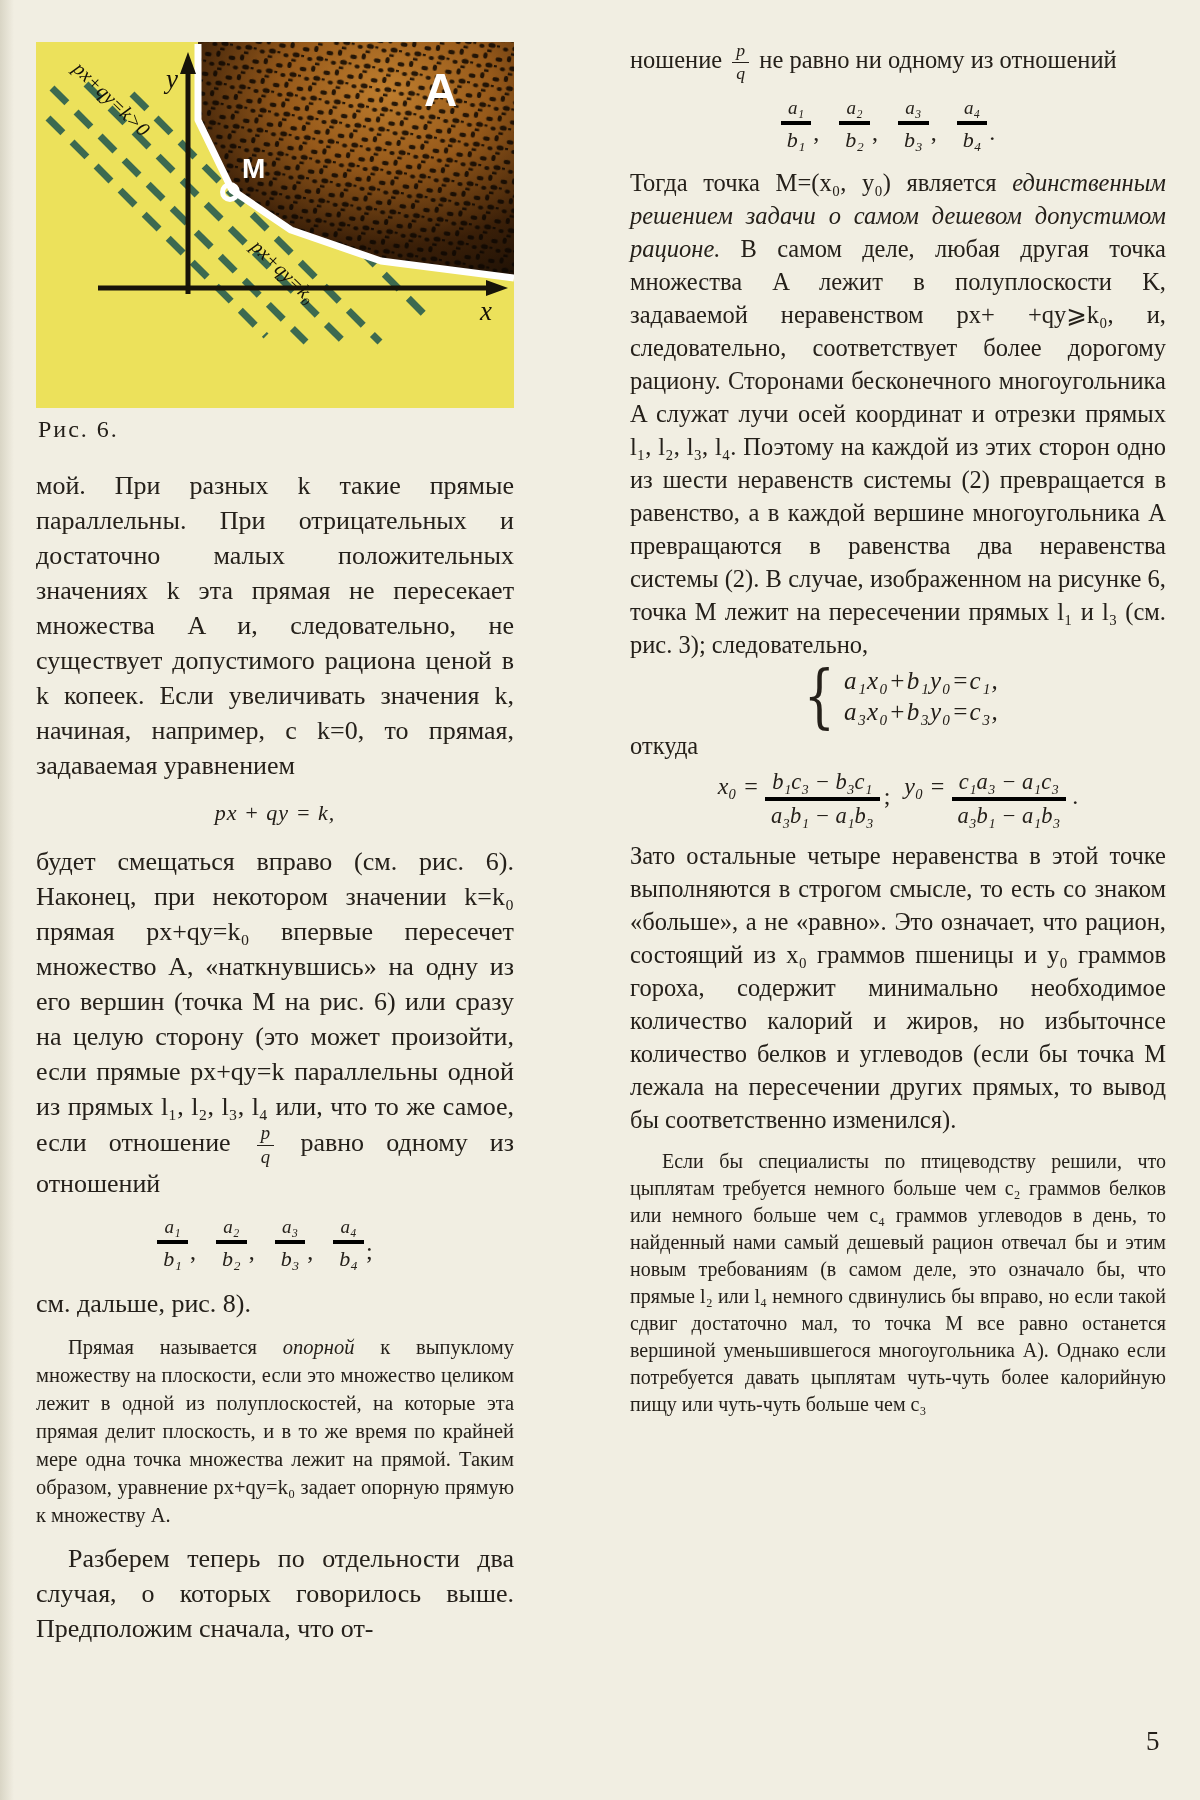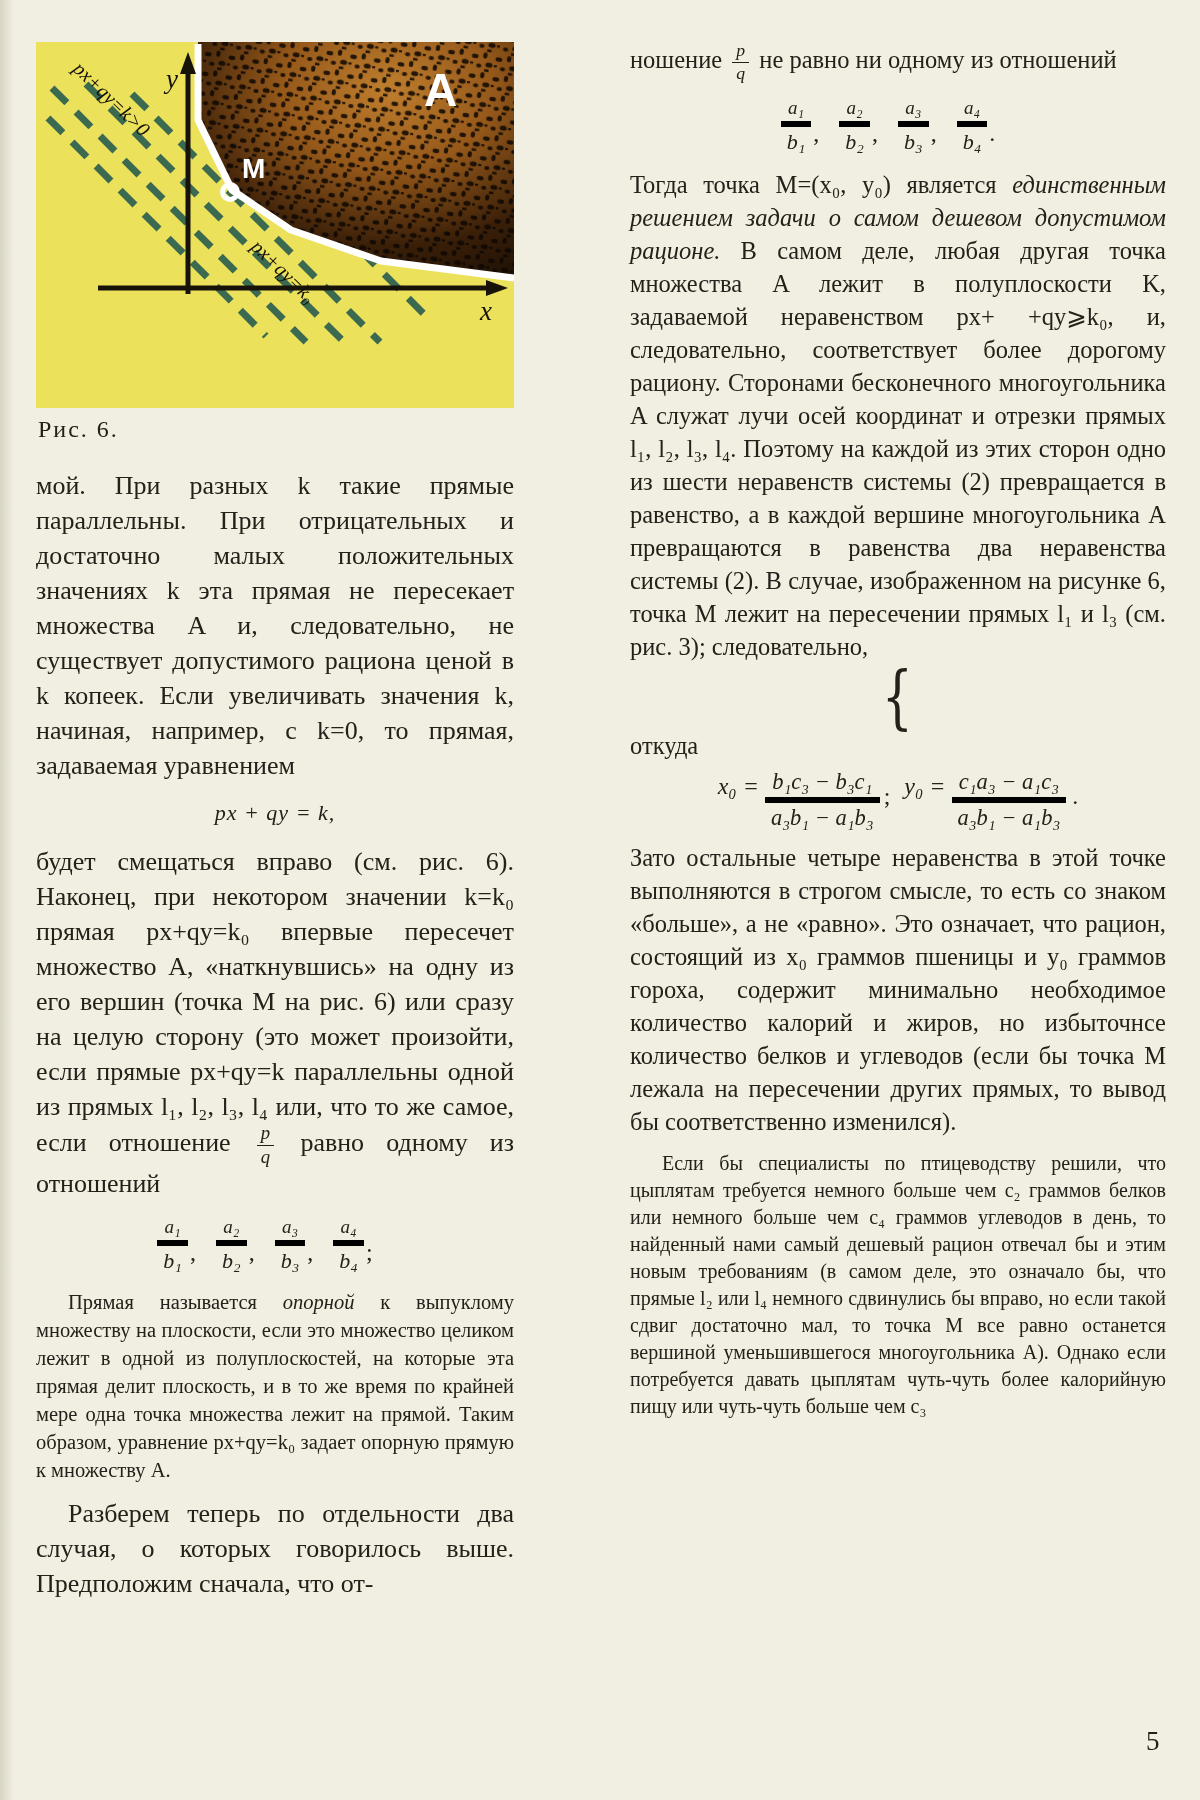--- a/index.html
+++ b/index.html
@@ -29,21 +29,21 @@
   .ifrac{display:inline-flex;flex-direction:column;align-items:center;vertical-align:middle;
          line-height:1;font-style:italic;margin:0 4px;}
   .ifrac .n{display:block;font-size:0.72em;padding:0 4px 2px;}
   .ifrac .d{display:block;font-size:0.72em;border-top:1.5px solid currentColor;padding:2px 4px 0;}
   
   .formula{ text-align:center;font-style:italic;font-size:22px;margin:12px 0 14px;letter-spacing:1px;}
   
   .frac-row{display:flex;justify-content:center;align-items:center;margin:16px 0 14px;}
   .frac{display:inline-flex;flex-direction:column;align-items:center;font-style:italic;line-height:1.1;}
   .frac .fn{padding:0 6px 2px;font-size:19px;}
-  .frac .fd{border-top:6px solid #000000;padding:3px 6px 0;font-size:22px;font-style:italic;}
+  .frac .fd{border-top:4px solid #000000;padding:3px 6px 0;font-size:22px;font-style:italic;}
   .frac-sep{font-size:24px;margin:14px 20px 0 2px;}
   
   .system{display:flex;justify-content:center;align-items:center;margin:4px 0 2px;}
   .brace{font-family:"DejaVu Serif",serif;font-size:70px;font-weight:300;line-height:60px;
          transform:scaleX(.7);margin-right:2px;}
   .sys span{display:block;font-style:italic;font-size:25px;line-height:31px;letter-spacing:1px;}
   .otkuda{margin:2px 0 4px !important;}
   
   .sol-row{display:flex;justify-content:center;align-items:flex-start;font-size:24px;margin:8px 0 10px;}
   .sol-row .frac .fn,.sol-row .frac .fd{font-size:22.5px;}
@@ -140,20 +140,21 @@
           <span class="fd">b₃</span>
         </span>
       <span class="frac-sep">,</span>
       <span class="frac">
           <span class="fn">a₄</span>
           <span class="fd">b₄</span>
         </span>
       <span class="frac-sep">;</span>
     </div>
 
+    <p>см. дальше, рис. 8).</p>
 
     <p class="note indent">
       <span>Прямая называется </span><span class="em">опорной</span><span> к выпуклому множеству на плоскости, если это множество целиком лежит в одной из полуплоскостей, на которые эта прямая делит плоскость, и в то же время по крайней мере одна точка множества лежит на прямой. Таким образом, уравнение px+qy=k₀ задает опорную прямую к множеству A.</span>
     </p>
 
     <p class="indent" style="margin-top:12px;">Разберем теперь по отдельности два случая, о которых говорилось выше. Предположим сначала, что от-</p>
   </div>
 
   <div class="col right">
     <p>
@@ -187,20 +188,24 @@
         </span>
       <span class="frac-sep">.</span>
     </div>
 
     <p>
       <span>Тогда точка M=(x₀, y₀) является </span><span class="em">единственным решением задачи о самом дешевом допустимом рационе.</span><span> В самом деле, любая другая точка множества A лежит в полуплоскости K, задаваемой неравенством px+ +qy⩾k₀, и, следовательно, соответствует более дорогому рациону. Сторонами бесконечного многоугольника A служат лучи осей координат и отрезки прямых l₁, l₂, l₃, l₄. Поэтому на каждой из этих сторон одно из шести неравенств системы (2) превращается в равенство, а в каждой вершине многоугольника A превращаются в равенства два неравенства системы (2). В случае, изображенном на рисунке 6, точка M лежит на пересечении прямых l₁ и l₃ (см. рис. 3); следовательно,</span>
     </p>
 
     <div class="system">
       <span class="brace">{</span>
+      <span class="sys">
+        <span>a₁x₀+b₁y₀=c₁,</span>
+        <span>a₃x₀+b₃y₀=c₃,</span>
+      </span>
     </div>
 
     <p class="otkuda">откуда</p>
 
     <div class="sol-row">
       <span class="mi">x₀ =</span>
       <span class="frac">
           <span class="fn">b₁c₃ − b₃c₁</span>
           <span class="fd">a₃b₁ − a₁b₃</span>
         </span>

